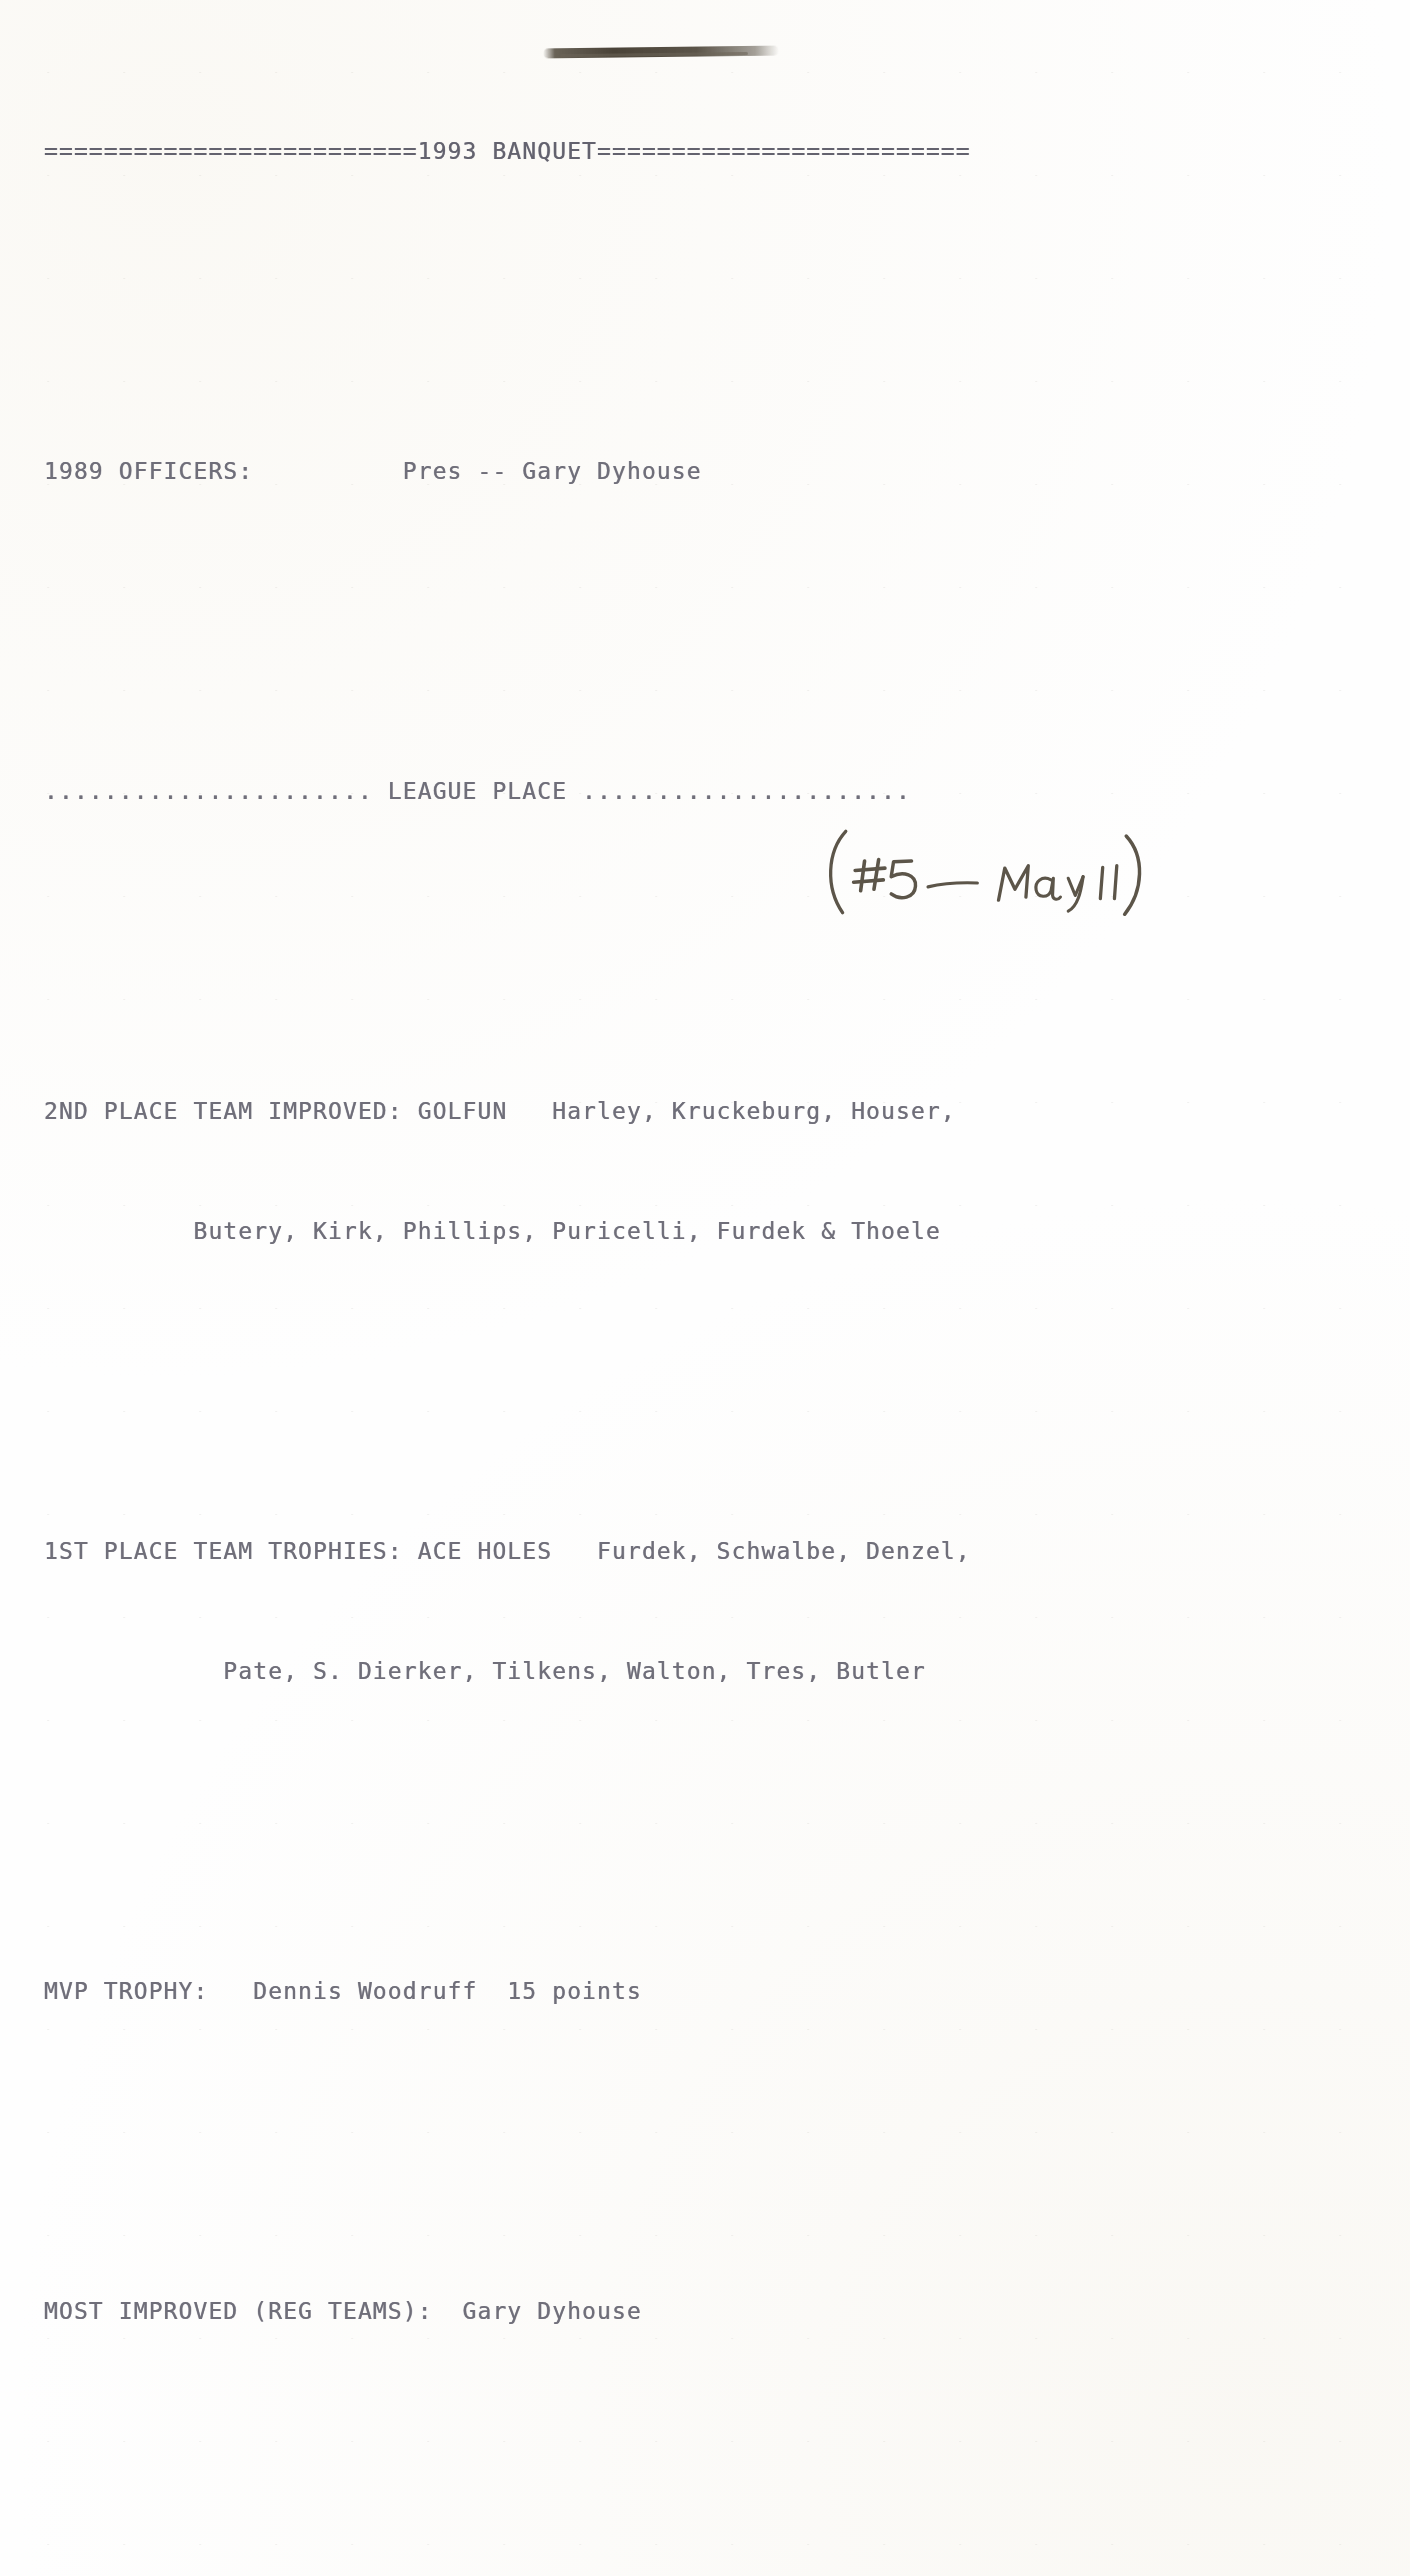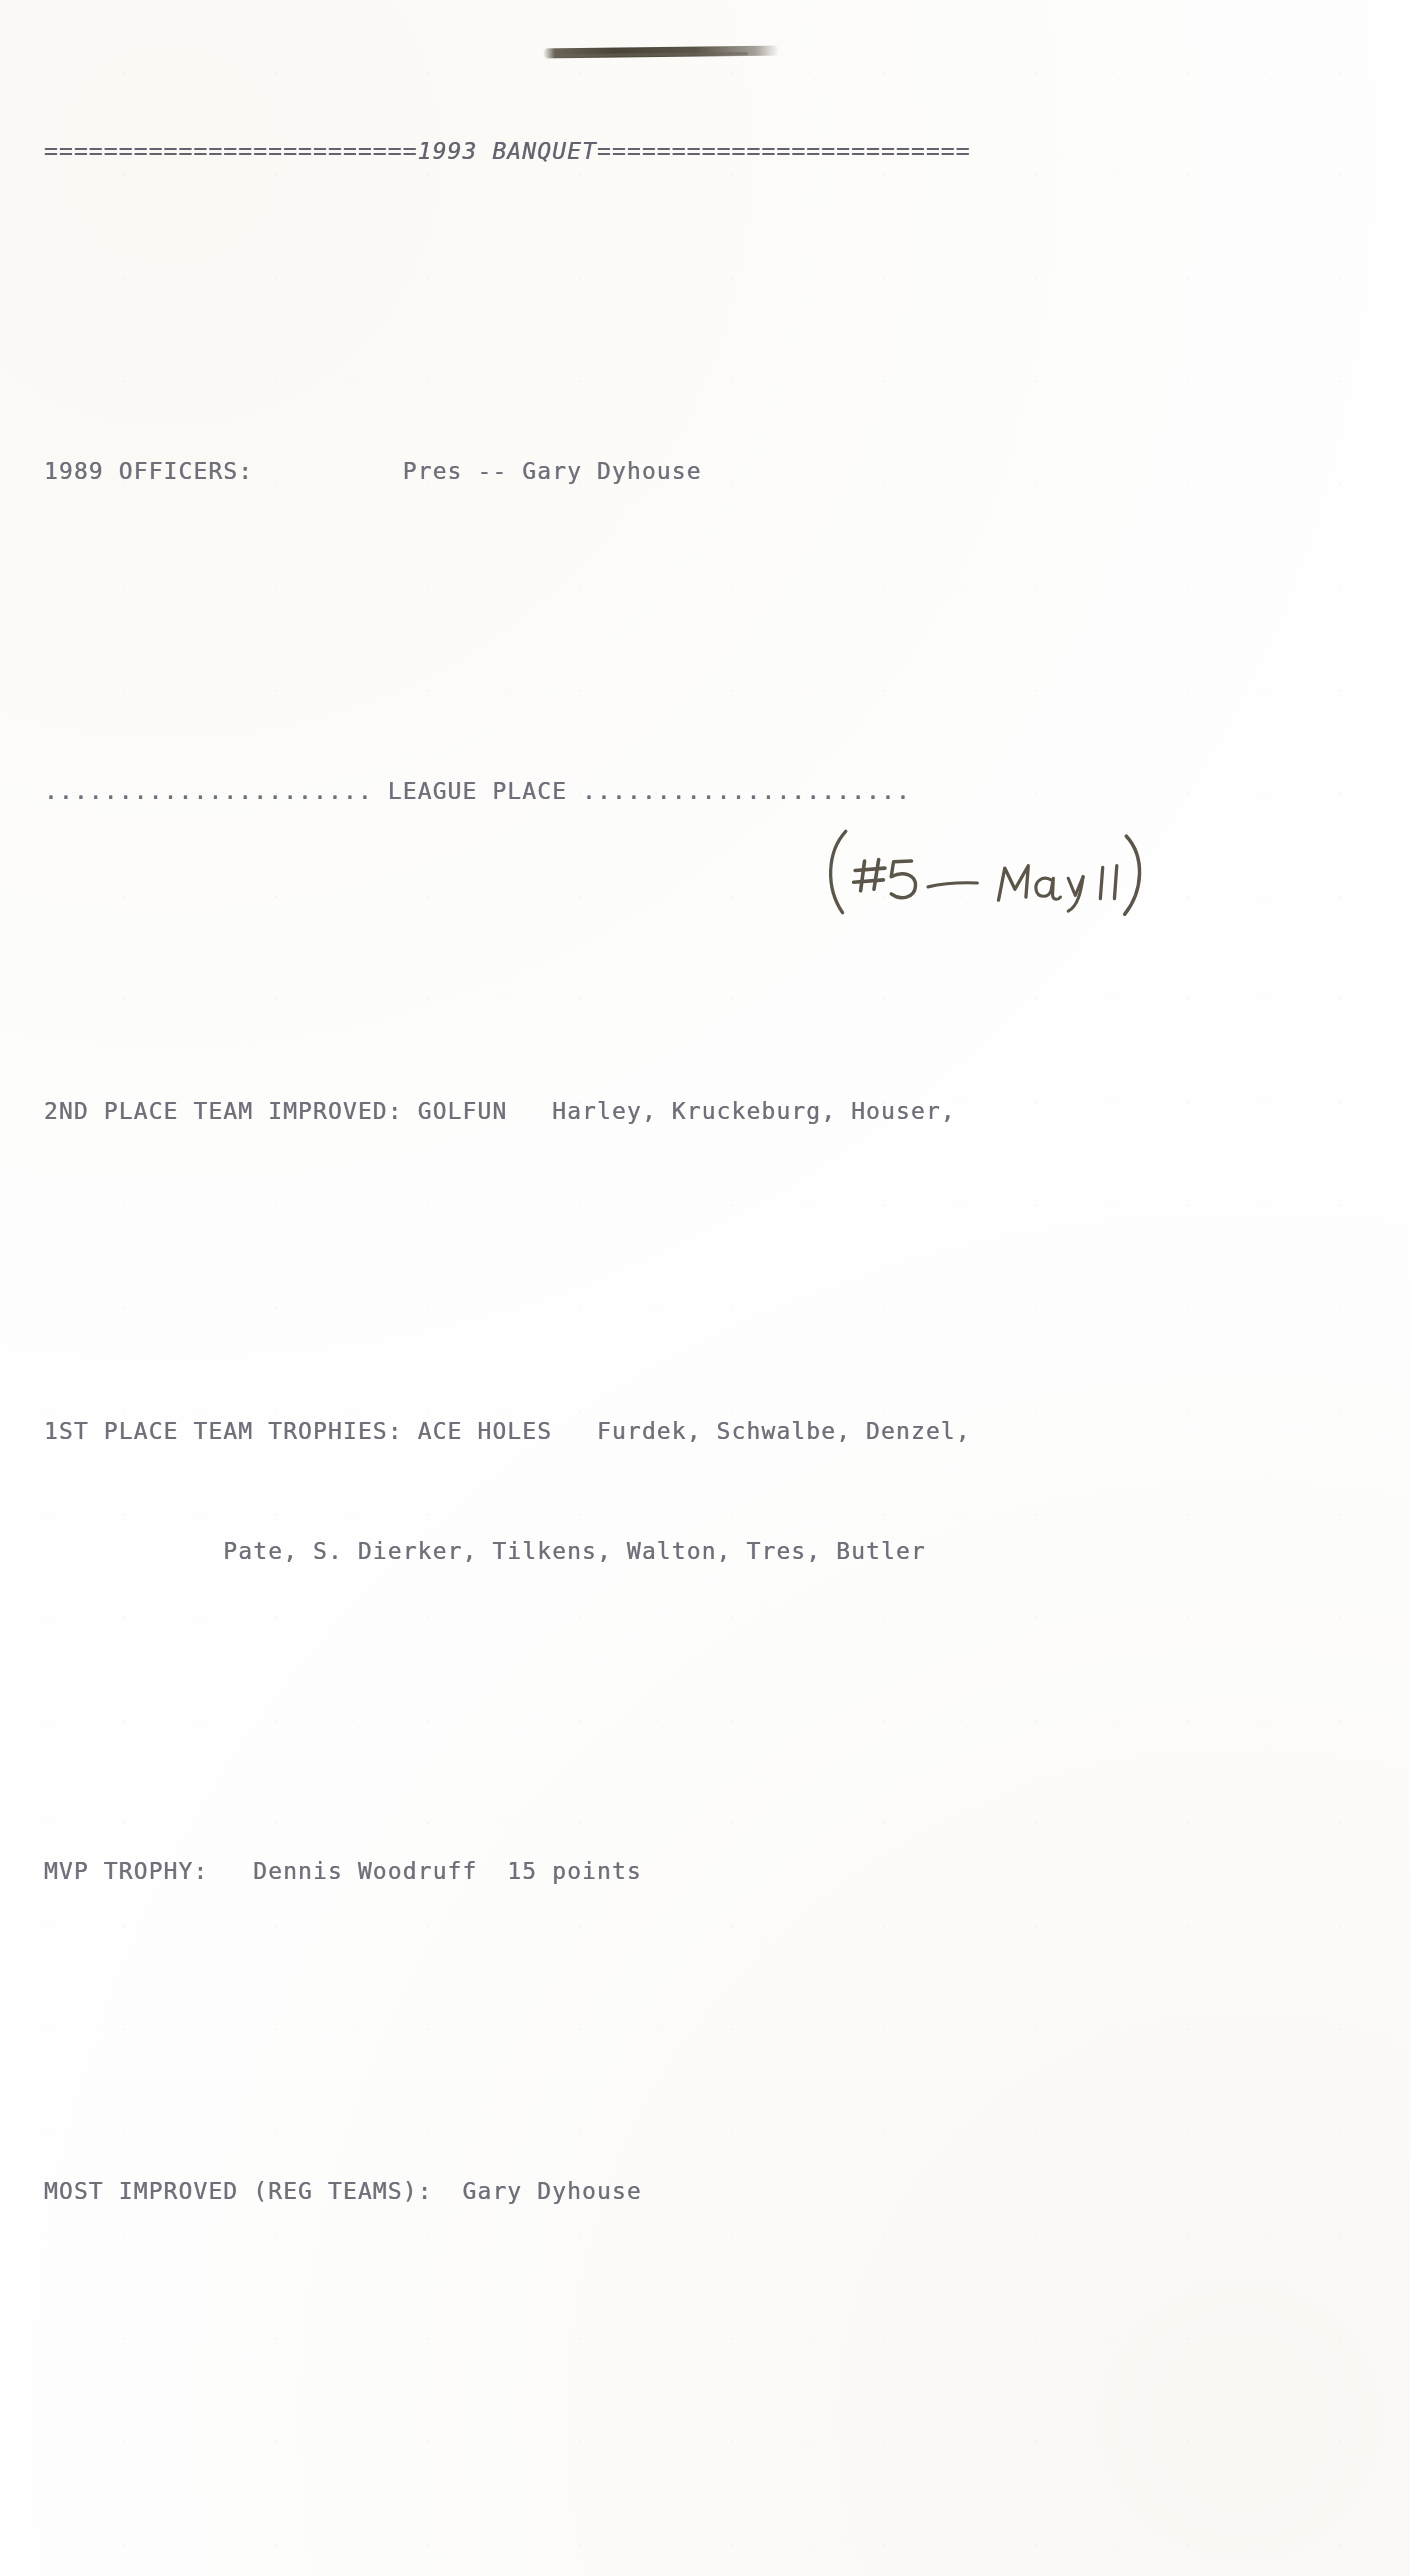--- a/index.html
+++ b/index.html
@@ -40,21 +40,21 @@
     font-weight: 400;
     text-shadow:
        0.4px 0 0 rgba(120,118,132,0.42),
       -0.4px 0 0 rgba(120,118,132,0.30),
        0 0.4px 0 rgba(110,108,124,0.34);
     -webkit-font-smoothing: none;
   }
 
   .line { display: block; height: 40px; }
   .blank { display: block; height: 40px; }
-  .ink-dark   { color: #63626e; font-style: italic; }
+  .ink-dark   { color: #63626e; }
 
   
   .hand {
     position: absolute;
     font-family: "DejaVu Sans", "Liberation Sans", sans-serif;
     color: #5c5549;
     pointer-events: none;
   }
 
   
@@ -122,20 +122,21 @@
 
     <span class="line">1989 OFFICERS:          Pres -- Gary Dyhouse</span>
 
     <span class="blank"> </span>
 
     <span class="line">...................... LEAGUE PLACE ......................</span>
 
     <span class="blank"> </span>
 
     <span class="line">2ND PLACE TEAM IMPROVED: GOLFUN   Harley, Kruckeburg, Houser,</span>
+    <span class="line">          Butery, Kirk, Phillips, Puricelli, Furdek &amp; Thoele</span>
 
     <span class="blank"> </span>
 
     <span class="line">1ST PLACE TEAM TROPHIES: ACE HOLES   Furdek, Schwalbe, Denzel,</span>
     <span class="line">            Pate, S. Dierker, Tilkens, Walton, Tres, Butler</span>
 
     <span class="blank"> </span>
 
     <span class="line">MVP TROPHY:   Dennis Woodruff  15 points</span>
 

